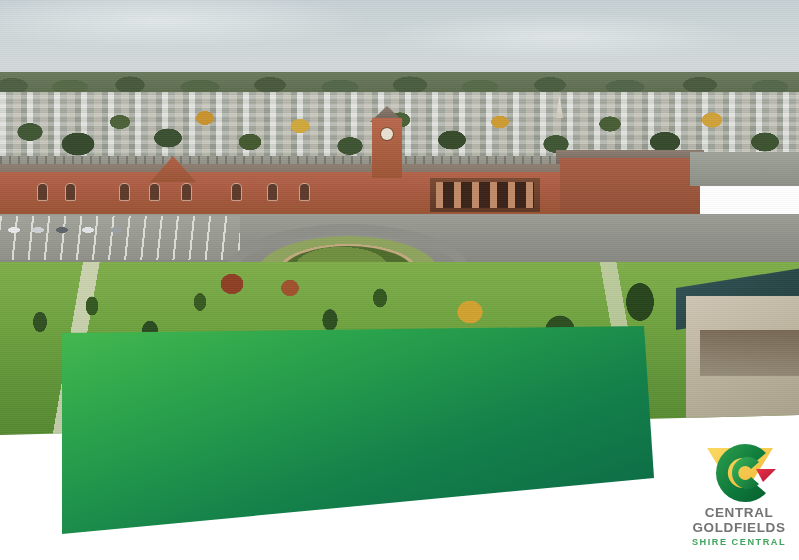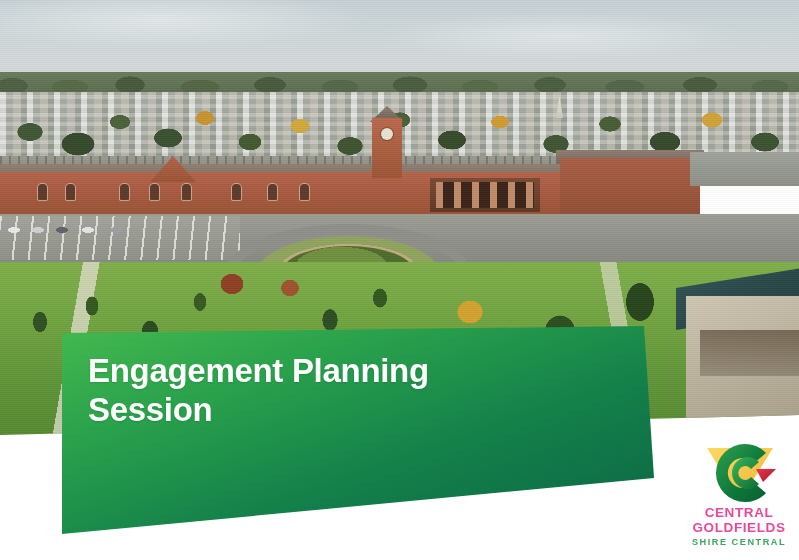--- a/index.html
+++ b/index.html
@@ -247,21 +247,21 @@
 
   
   .logo{
     position:absolute;left:684px;top:440px;width:110px;height:112px;
   }
   .logo-mark{position:absolute;left:18px;top:0;width:76px;height:66px;}
   .logo-text{
     position:absolute;left:0;top:66px;width:110px;text-align:center;
   }
   .logo-l1,.logo-l2{
-    display:block;color:#ec4899;font-weight:bold;font-size:13.5px;
+    display:block;color:#737373;font-weight:bold;font-size:13.5px;
     letter-spacing:.6px;line-height:1.08;
   }
   .logo-l3{
     display:block;color:#3fa45e;font-weight:bold;font-size:9.2px;
     letter-spacing:1.5px;line-height:1.7;
   }
 </style>
 </head>
 <body>
 
@@ -330,22 +330,20 @@
       <defs>
         <linearGradient id="bannerGrad" x1="0" y1="0" x2="1" y2="1">
           <stop offset="0%" stop-color="#45b84f"></stop>
           <stop offset="28%" stop-color="#2aa24c"></stop>
           <stop offset="62%" stop-color="#14804a"></stop>
           <stop offset="100%" stop-color="#0a6645"></stop>
         </linearGradient>
       </defs>
       <polygon points="62,333 644,326 654,478 62,534" fill="url(#bannerGrad)"></polygon>
     </svg>
-    <div class="banner-title">Engagement Planning
-Session</div>
   </div>
 
   <div class="logo">
     <svg class="logo-mark" viewBox="0 0 152 132" width="76" height="66" aria-hidden="true">
       <defs>
         <linearGradient id="goldG" x1="0" y1="0" x2="0.6" y2="1">
           <stop offset="0%" stop-color="#fad961"></stop>
           <stop offset="100%" stop-color="#efb93b"></stop>
         </linearGradient>
         <linearGradient id="greenG" x1="0" y1="0" x2="1" y2="1">

